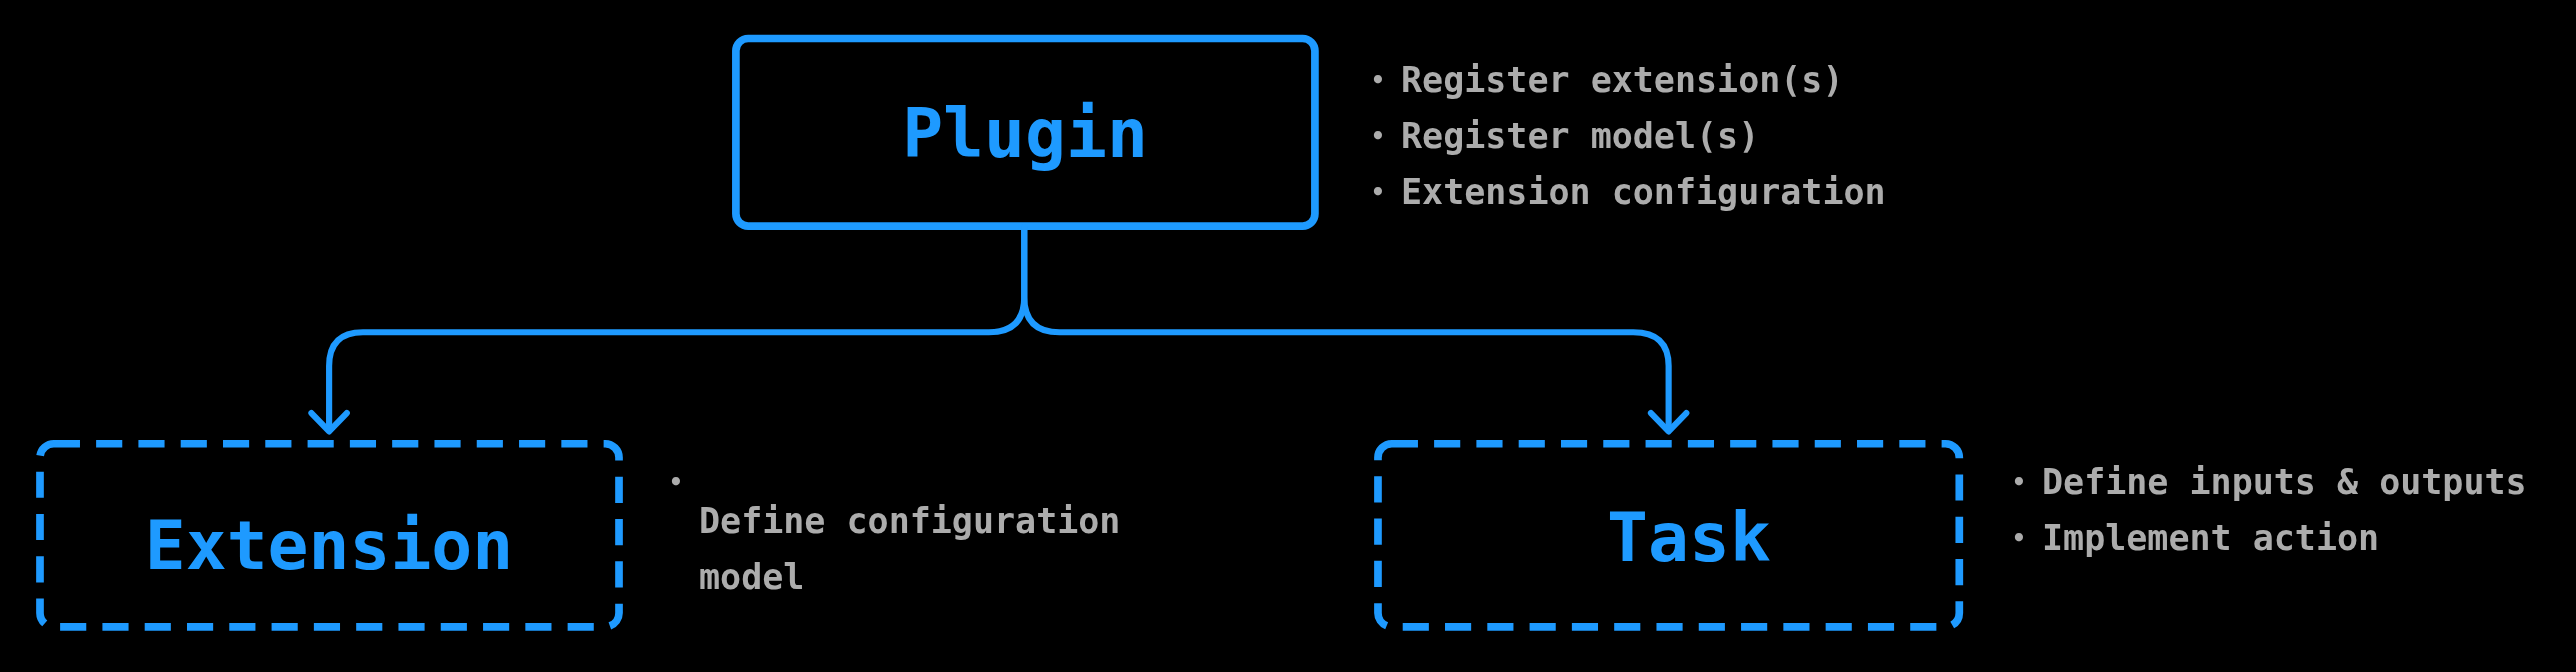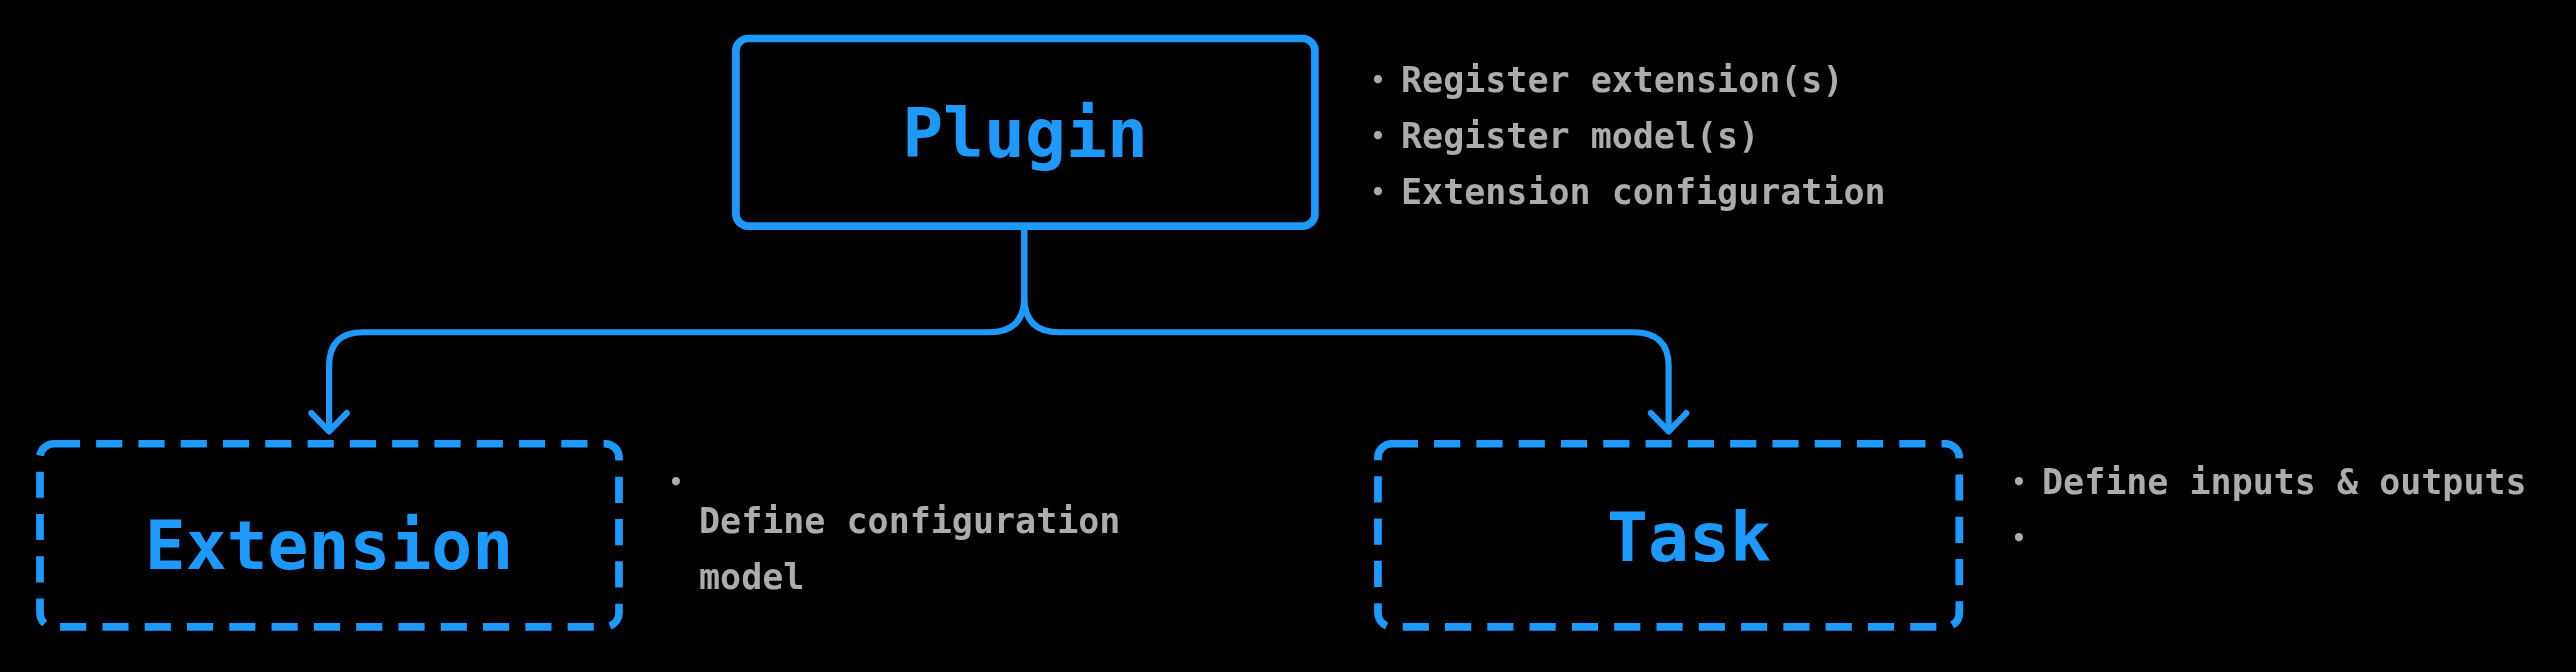--- a/index.html
+++ b/index.html
@@ -116,17 +116,18 @@
     </div>
   </div>
 
   <div class="bullets bullets-task" style="left:2012px; top:454px;">
     <div class="bullet-row">
       <span class="bullet-dot">•</span>
       <span class="bullet-text">Define inputs &amp; outputs</span>
     </div>
     <div class="bullet-row">
       <span class="bullet-dot">•</span>
+      <span class="bullet-text">Implement action</span>
     </div>
   </div>
 
 </div>
 
 
 </body></html>

